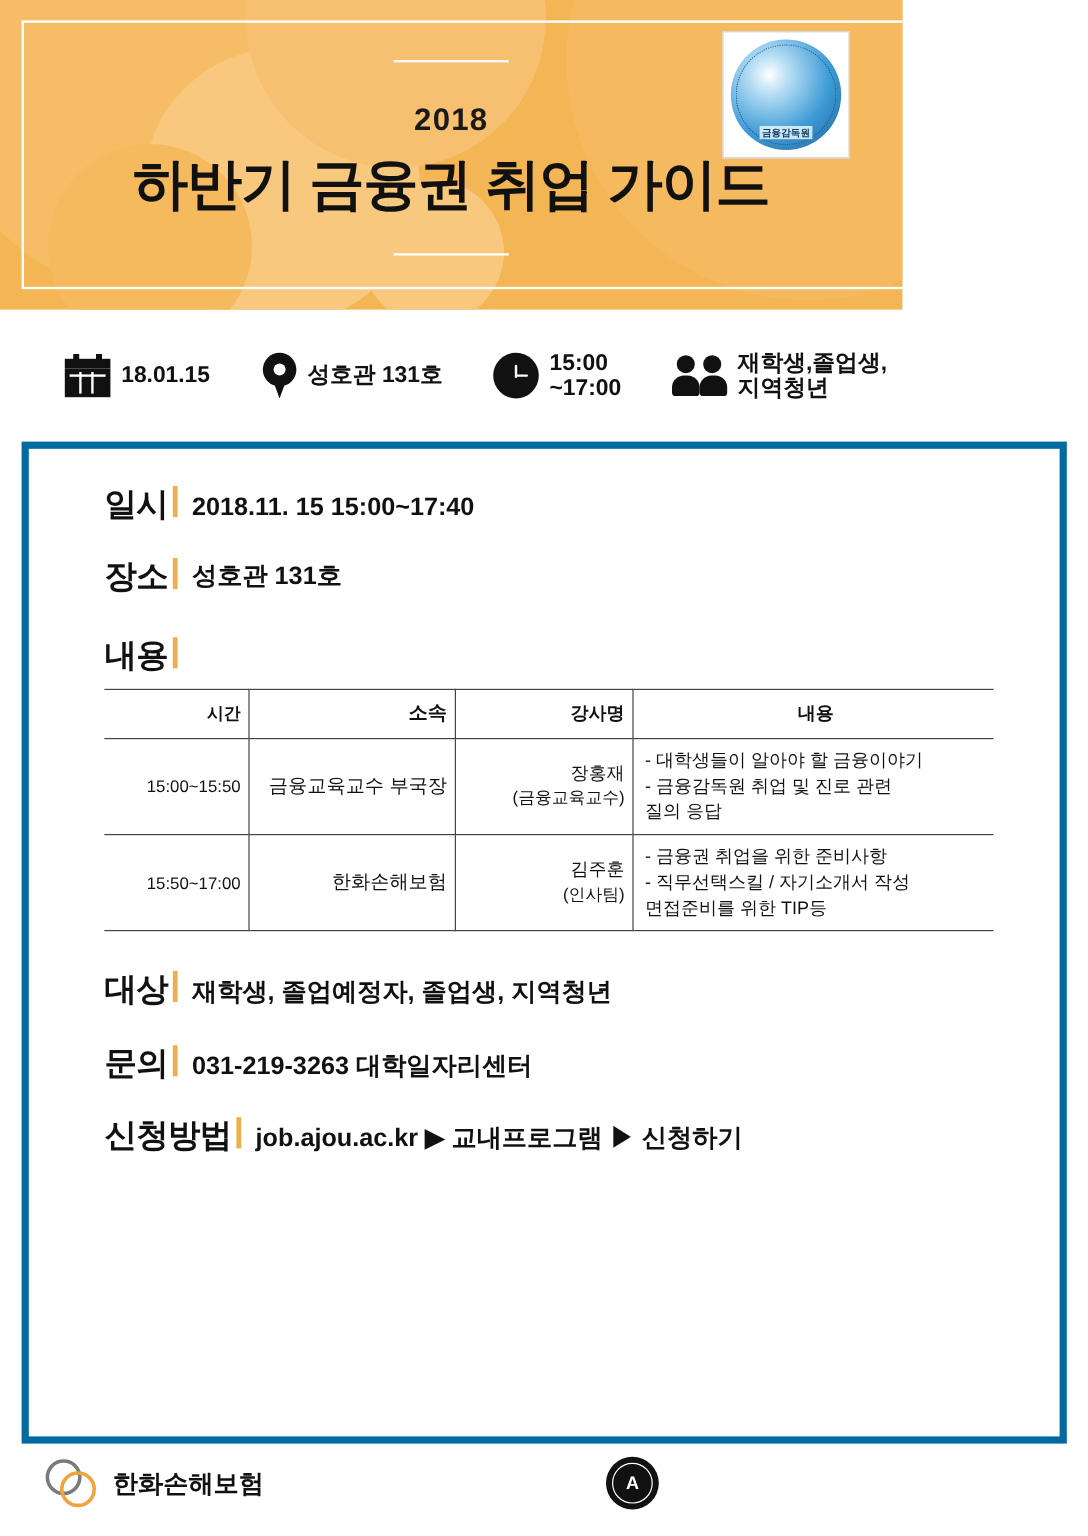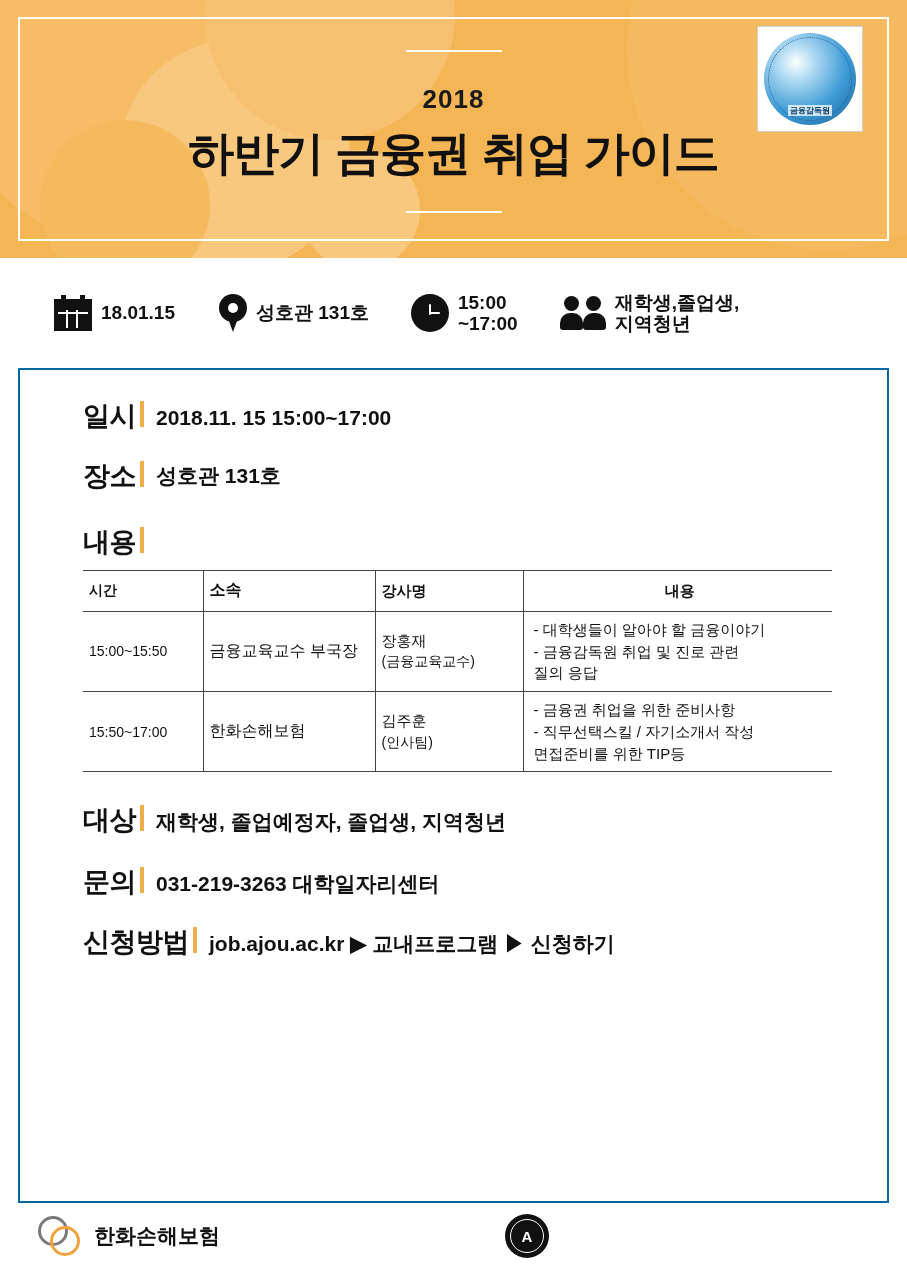--- a/index.html
+++ b/index.html
@@ -10,21 +10,21 @@
     background: #ffffff;
     font-family: "Liberation Sans", sans-serif;
     color: #1a1a1a;
     position: relative;
     overflow: hidden;
   }
 
   
   .banner {
     position: relative;
-    width: 907px;
+    width: 752px;
     height: 258px;
     background: #f4b555;
     overflow: hidden;
   }
   .blob {
     position: absolute;
     border-radius: 50%;
     background: #f7c273;
   }
   .blob.b1 { width: 300px; height: 300px; left: -40px; top: -60px; background: #f6bd66; }
@@ -180,21 +180,21 @@
     position: absolute; background: #111;
     border-radius: 10px 10px 3px 3px;
   }
   .icon-people .bd1 { left: -2px; top: 17px; width: 23px; height: 17px; }
   .icon-people .bd2 { left: 21px; top: 17px; width: 23px; height: 17px; }
 
   
   .card {
     position: relative;
     margin: 0 18px;
-    border: 2px solid #0369a1;
+    border: 6px solid #0369a1;
     height: 835px;
     padding: 28px 0 0 0;
   }
 
   .row {
     display: flex;
     align-items: baseline;
     padding-left: 63px;
     margin-bottom: 6px;
   }
@@ -230,21 +230,21 @@
     width: 100%;
     border-collapse: collapse;
     font-size: 15px;
   }
   table th, table td {
     border-top: 1px solid #444;
     border-bottom: 1px solid #444;
     border-left: 1px solid #444;
     border-right: 1px solid #444;
     padding: 7px 6px;
-    text-align: left;
+    text-align: right;
     vertical-align: middle;
     color: #111;
   }
   table th {
     font-size: 17px;
     font-weight: bold;
     padding: 9px 6px;
   }
   table tr th:first-child, table tr td:first-child { border-left: none; }
   table tr th:last-child, table tr td:last-child { border-right: none; }
@@ -370,21 +370,21 @@
     </span>
     <span class="info-text">재학생,졸업생,
 지역청년</span>
   </div>
 </div>
 
 <div class="card">
 
   <div class="row r-ilsi">
     <span class="lbl">일시</span>
-    <span class="val">2018.11. 15 15:00~17:00</span>
+    <span class="val">2018.11. 15 15:00~17:40</span>
   </div>
 
   <div class="row r-jangso">
     <span class="lbl">장소</span>
     <span class="val">성호관 131호</span>
   </div>
 
   <div class="row r-naeyong">
     <span class="lbl">내용</span>
   </div>

